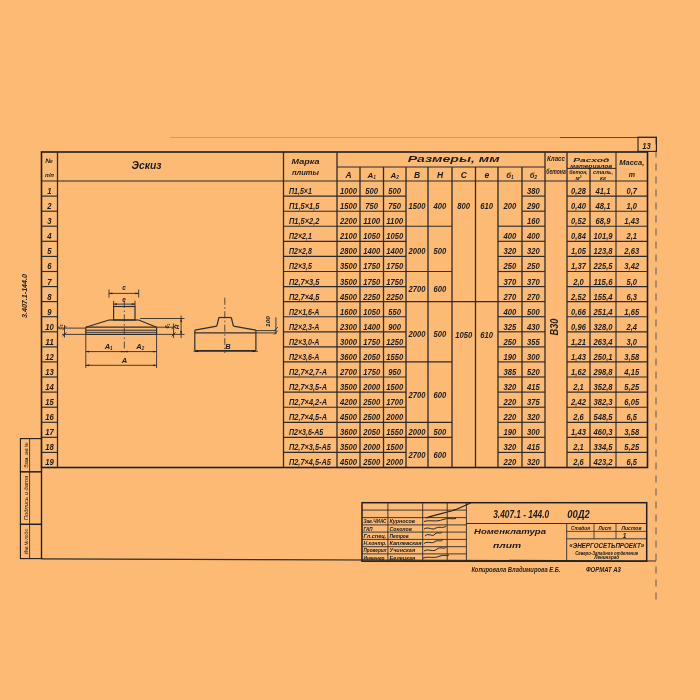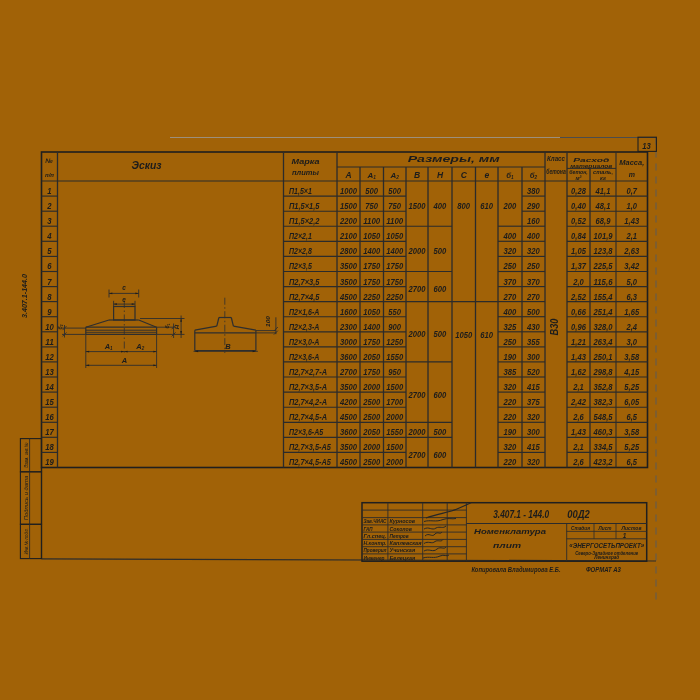--- a/index.html
+++ b/index.html
@@ -1,16 +1,16 @@
 <!DOCTYPE html>
 <html><head>
 <meta charset="utf-8">
 <style>
   html,body { margin:0; padding:0; background:#ffffff; }
-  .page { position:relative; width:700px; height:700px; background:#a16207; overflow:hidden; }
+  .page { position:relative; width:700px; height:700px; background:#fdba74; overflow:hidden; }
   svg { position:absolute; left:0; top:0; }
   text { font-family:"Liberation Sans", sans-serif; }
 </style>
 </head>
 <body>
 
 <div class="page">
 <svg width="700" height="700" viewBox="0 0 700 700">
 
 <g>

